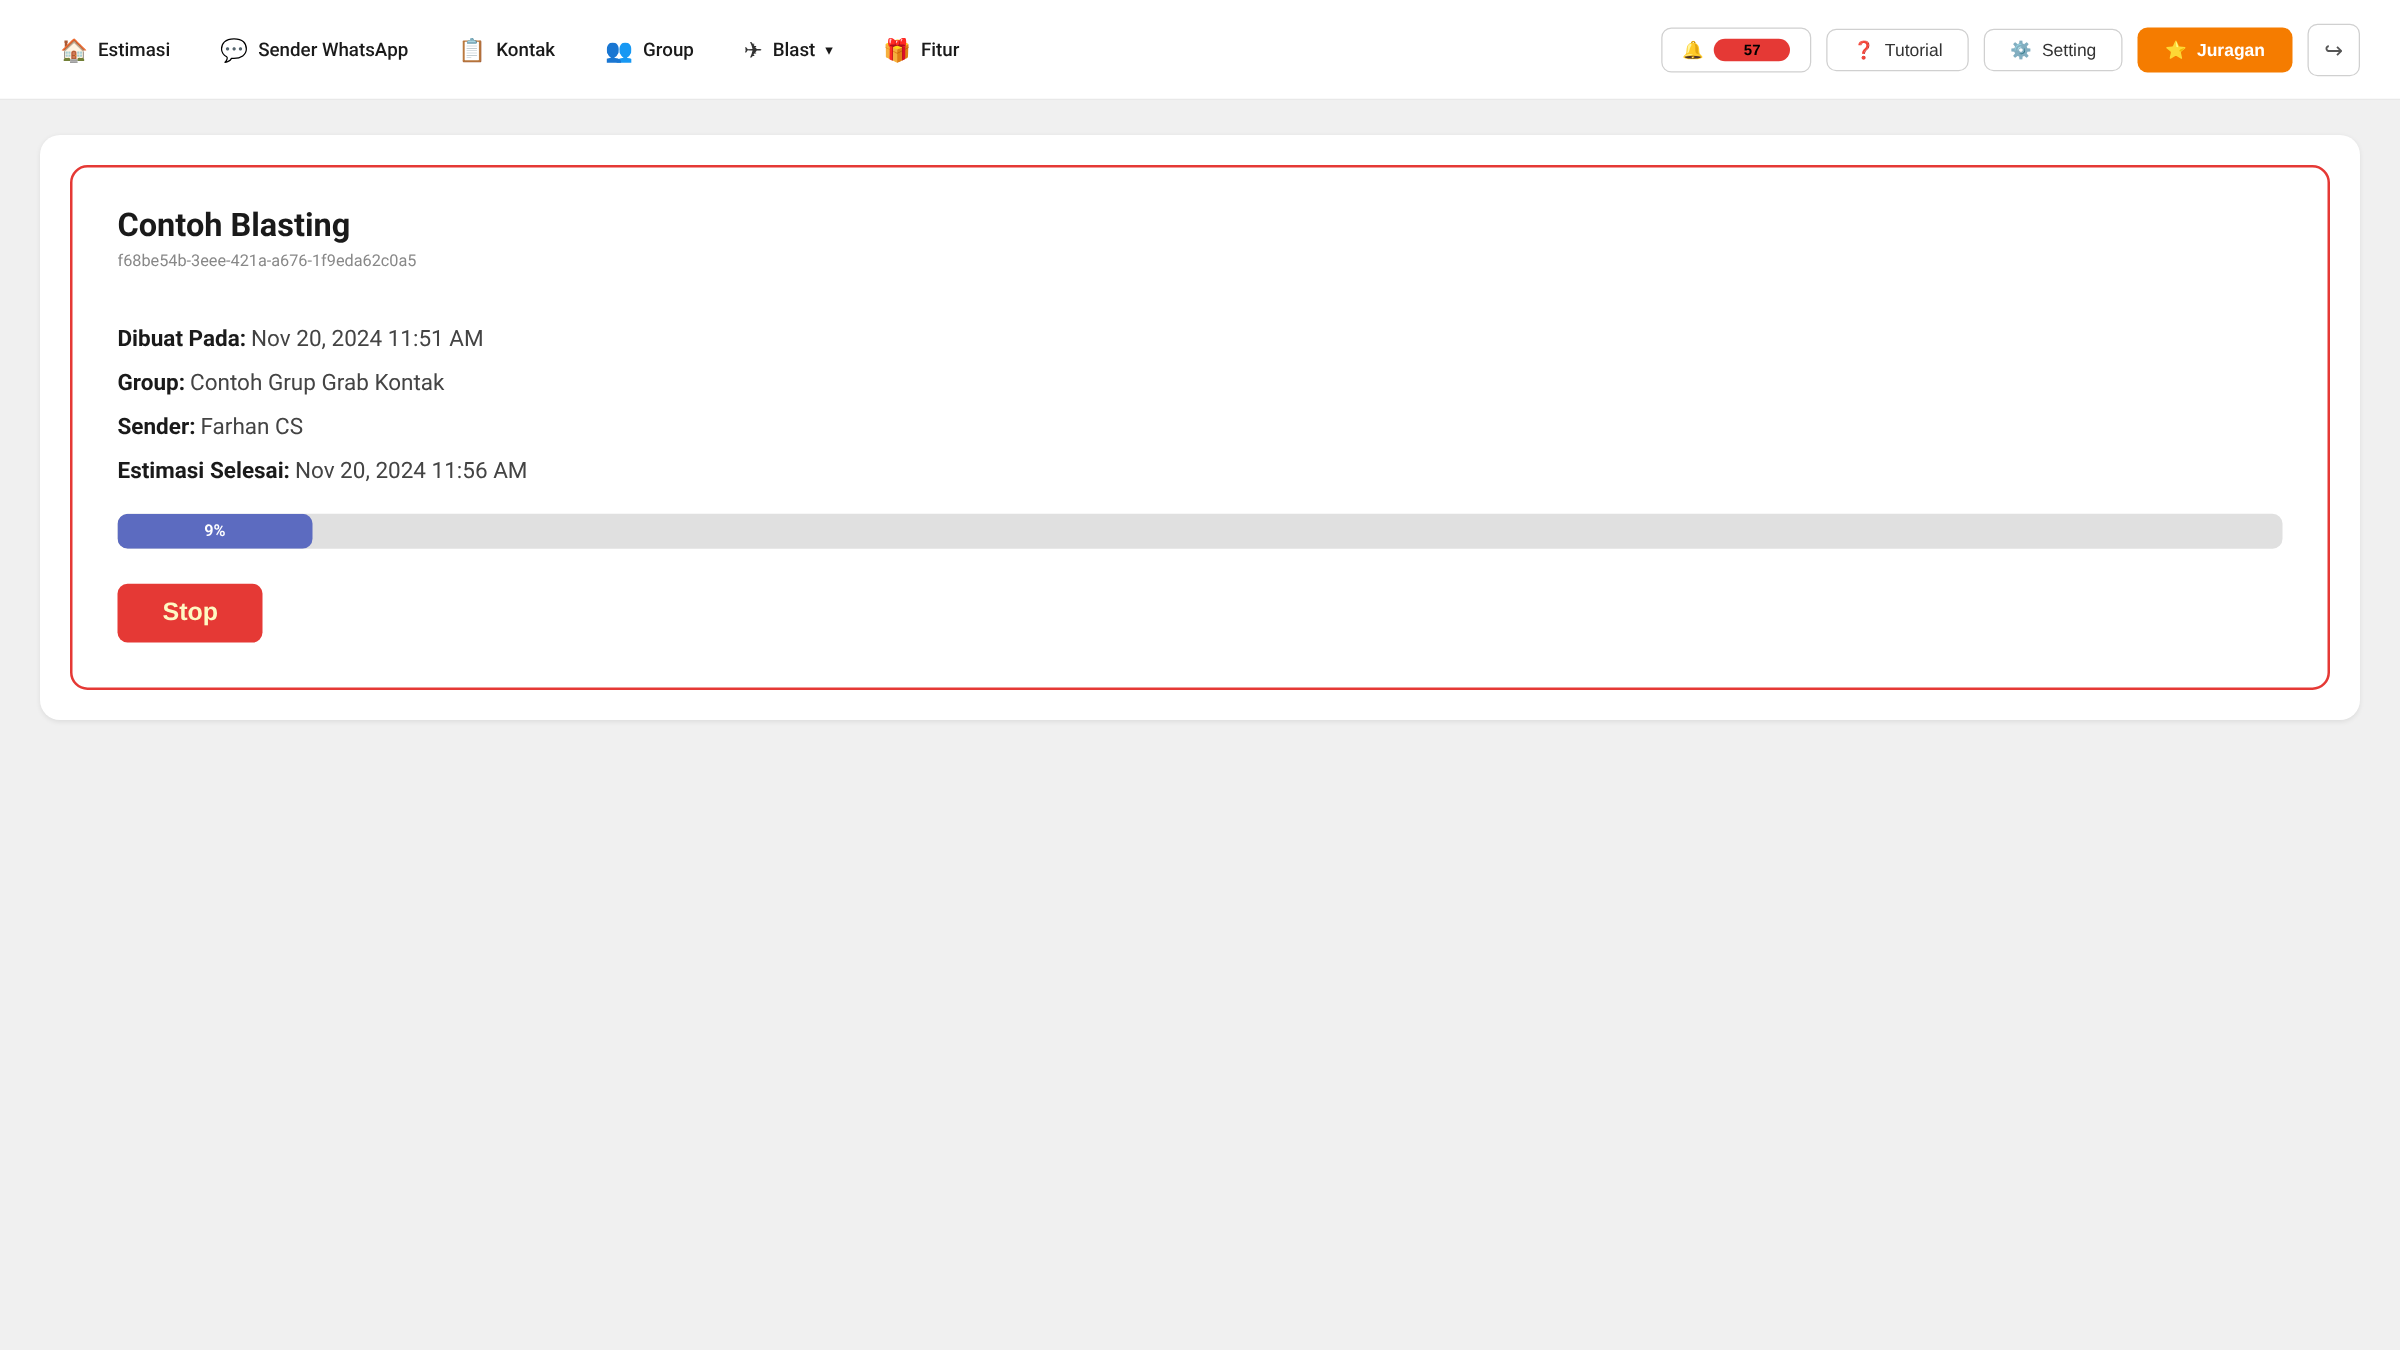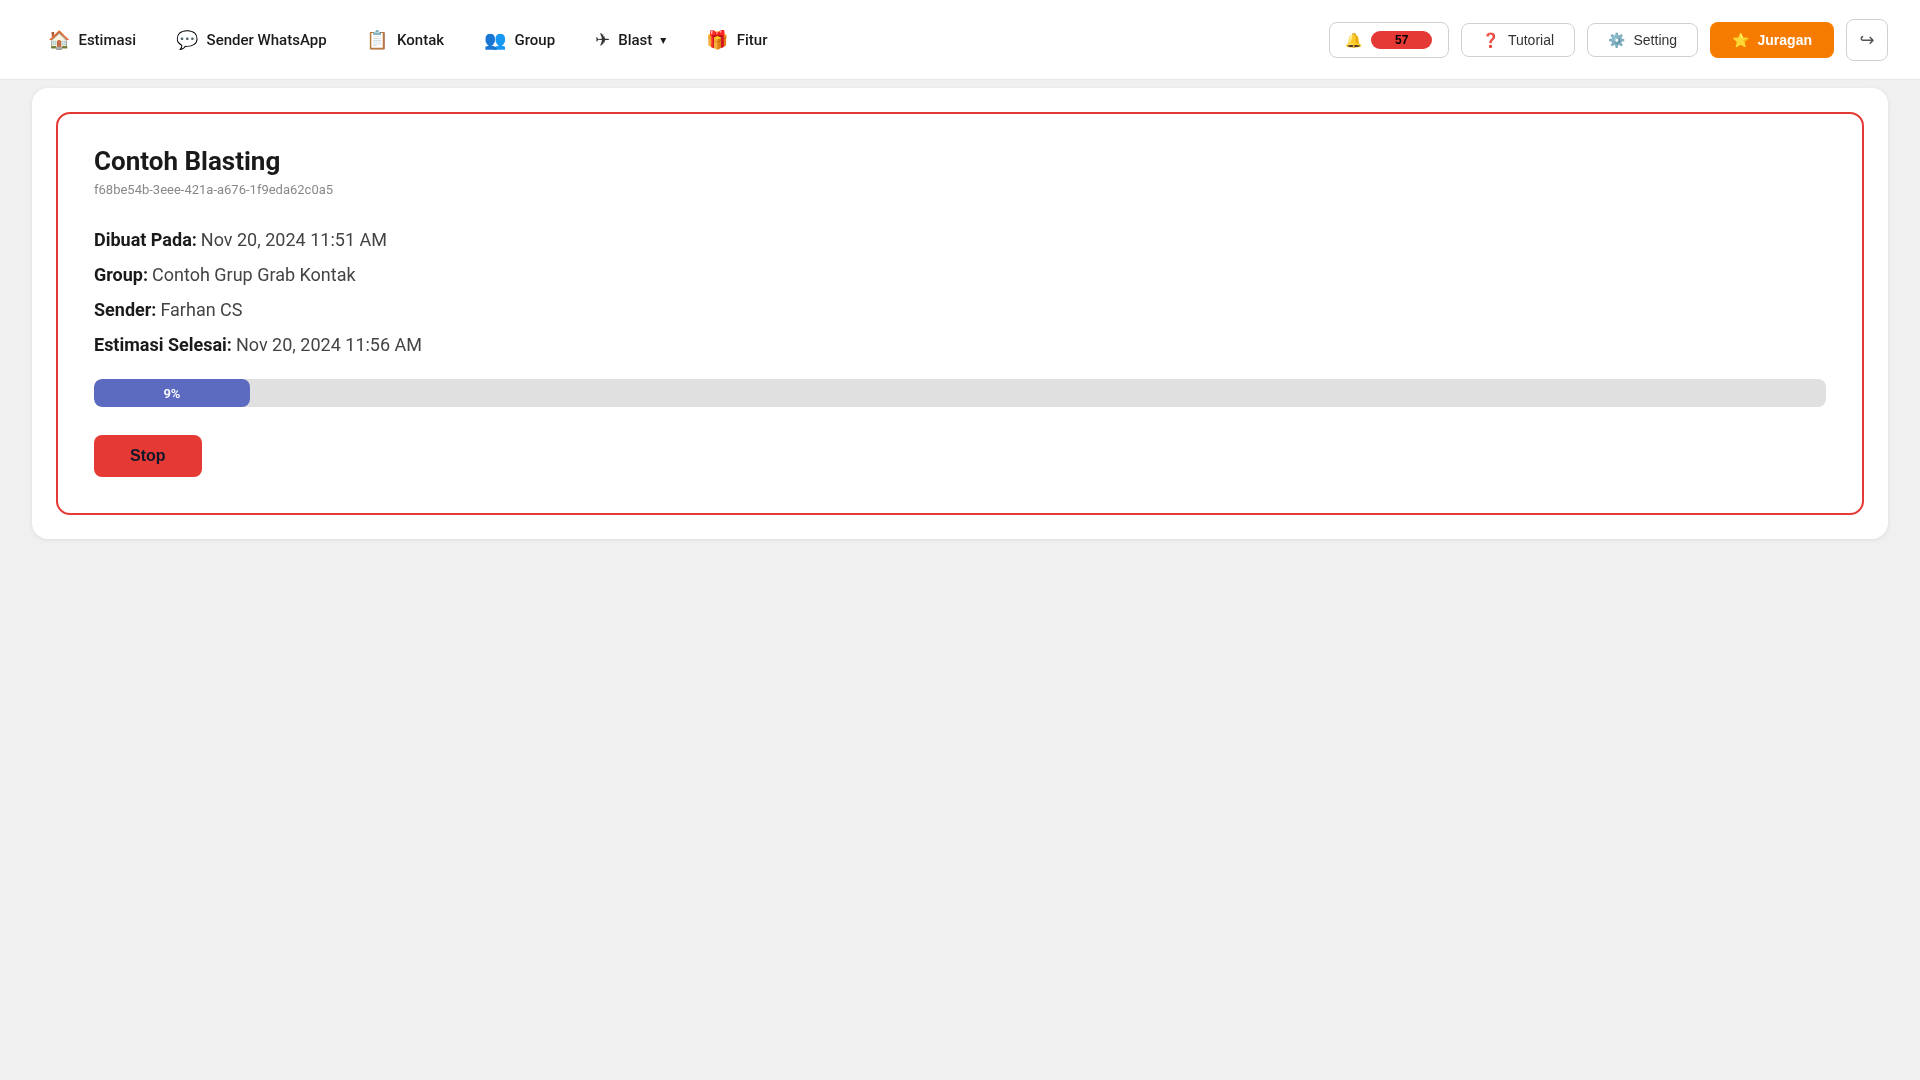--- a/index.html
+++ b/index.html
@@ -130,21 +130,21 @@
       border: 1.5px solid #d0d0d0;
       border-radius: 8px;
       background: #fff;
       cursor: pointer;
       font-size: 18px;
       color: #555;
     }
 
     
     .main-content {
-      padding: 8px 32px;
+      padding: 28px 32px;
     }
 
     .outer-card {
       background: #ffffff;
       border-radius: 16px;
       padding: 24px;
       box-shadow: 0 1px 4px rgba(0,0,0,0.08);
     }
 
     .inner-card {
@@ -156,21 +156,21 @@
     .blast-title {
       font-size: 26px;
       font-weight: 700;
       color: #1a1a1a;
       margin-bottom: 6px;
     }
 
     .blast-id {
       font-size: 13px;
       color: #888;
-      margin-bottom: 32px;
+      margin-bottom: 44px;
     }
 
     .info-row {
       font-size: 18px;
       color: #333;
       margin-bottom: 14px;
       display: flex;
       align-items: center;
       gap: 4px;
     }
@@ -208,25 +208,25 @@
     }
 
     .progress-label {
       color: #fff;
       font-size: 13px;
       font-weight: 600;
     }
 
     .btn-stop {
       background: #e53935;
-      color: #0f172a;
+      color: #fef9c3;
       border: none;
       border-radius: 8px;
       padding: 12px 36px;
-      font-size: 16px;
+      font-size: 20px;
       font-weight: 600;
       cursor: pointer;
     }
 
     .chevron-icon {
       font-size: 12px;
     }
   </style>
 </head>
 <body>

